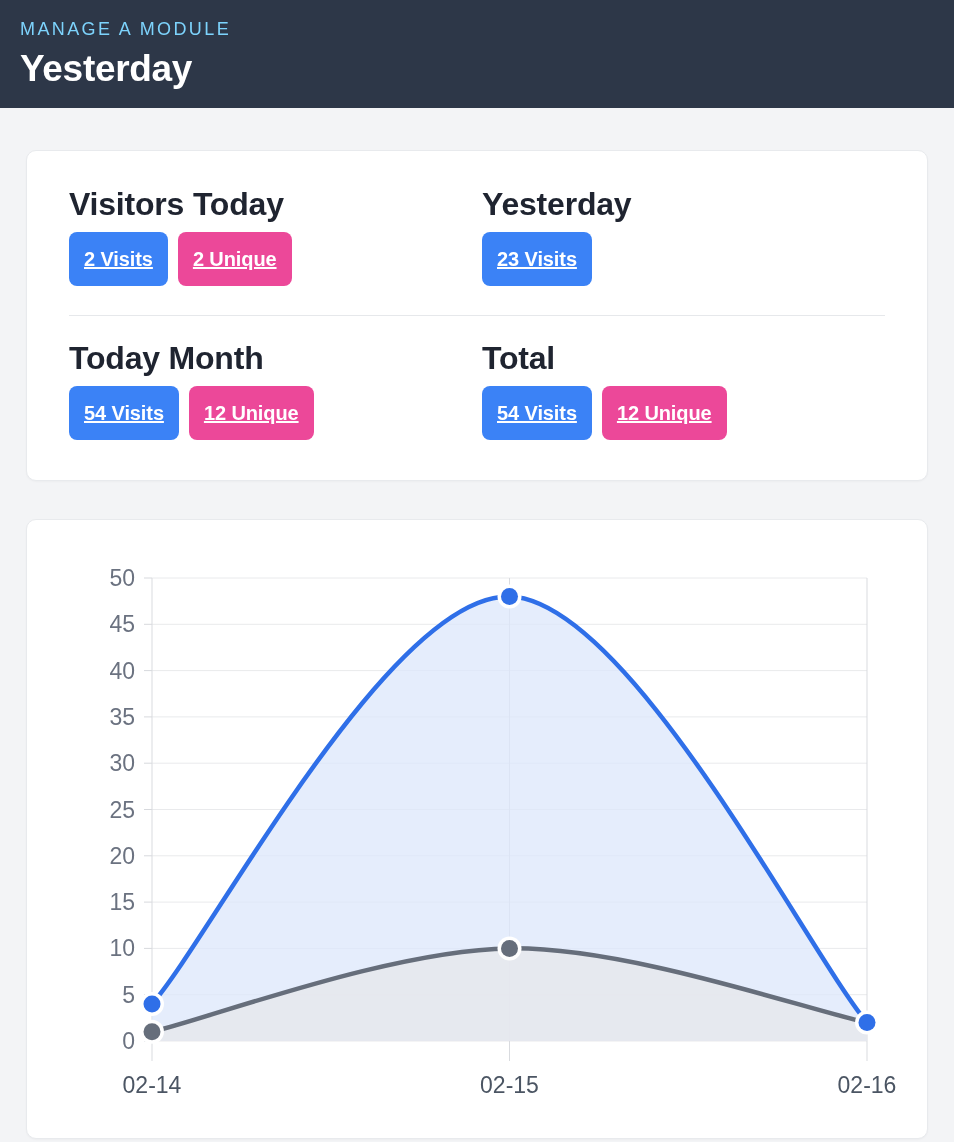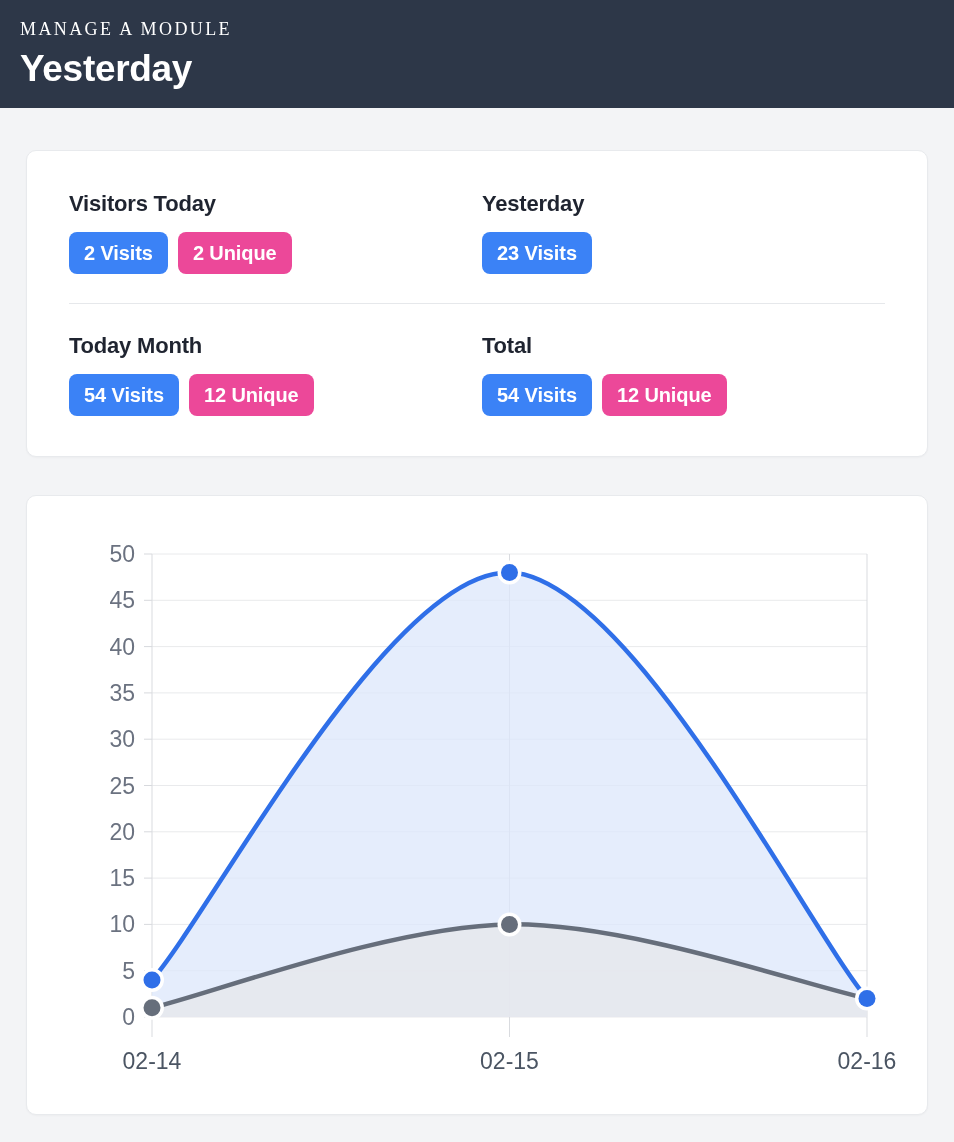--- a/index.html
+++ b/index.html
@@ -13,27 +13,26 @@
   }
 
   
   .page-header {
     width: 954px;
     height: 108px;
     background: #2d3748;
     padding: 16px 0 0 20px;
   }
   .eyebrow {
-    color: #ffffff;
+    color: #7dd3fc;
     font-size: 18px;
     font-weight: 400;
     letter-spacing: 2.4px;
     text-transform: uppercase;
     line-height: 26px;
-    font-family: Liberation Serif, serif;
   }
   .page-title {
     color: #ffffff;
     font-size: 37px;
     font-weight: bold;
     letter-spacing: -0.3px;
     line-height: 50px;
     margin-top: 2px;
   }
 
@@ -61,43 +60,44 @@
 
   
   .stat-row {
     display: flex;
   }
   .stat-block {
     width: 50%;
   }
   .stat-block.right { padding-left: 5px; }
   .stat-title {
-    font-size: 22px;
+    font-size: 32px;
     font-weight: bold;
     color: #1f2430;
     letter-spacing: -0.2px;
     line-height: 30px;
   }
   .badges {
     margin-top: 13px;
     display: flex;
     gap: 10px;
     align-items: center;
   }
   .badge {
     display: inline-flex;
     align-items: center;
-    height: 42px;
+    height: 54px;
     padding: 0 15px;
     border-radius: 8px;
     font-size: 20px;
     font-weight: bold;
     color: #ffffff;
     letter-spacing: -0.1px;
     white-space: nowrap;
+    text-decoration: underline;
   }
   .badge-primary { background: #3b82f6; }
   .badge-secondary { background: #ec4899; }
 
   .divider {
     height: 1px;
     background: #e6e8eb;
     margin: 29px 0 27px 0;
   }
 

